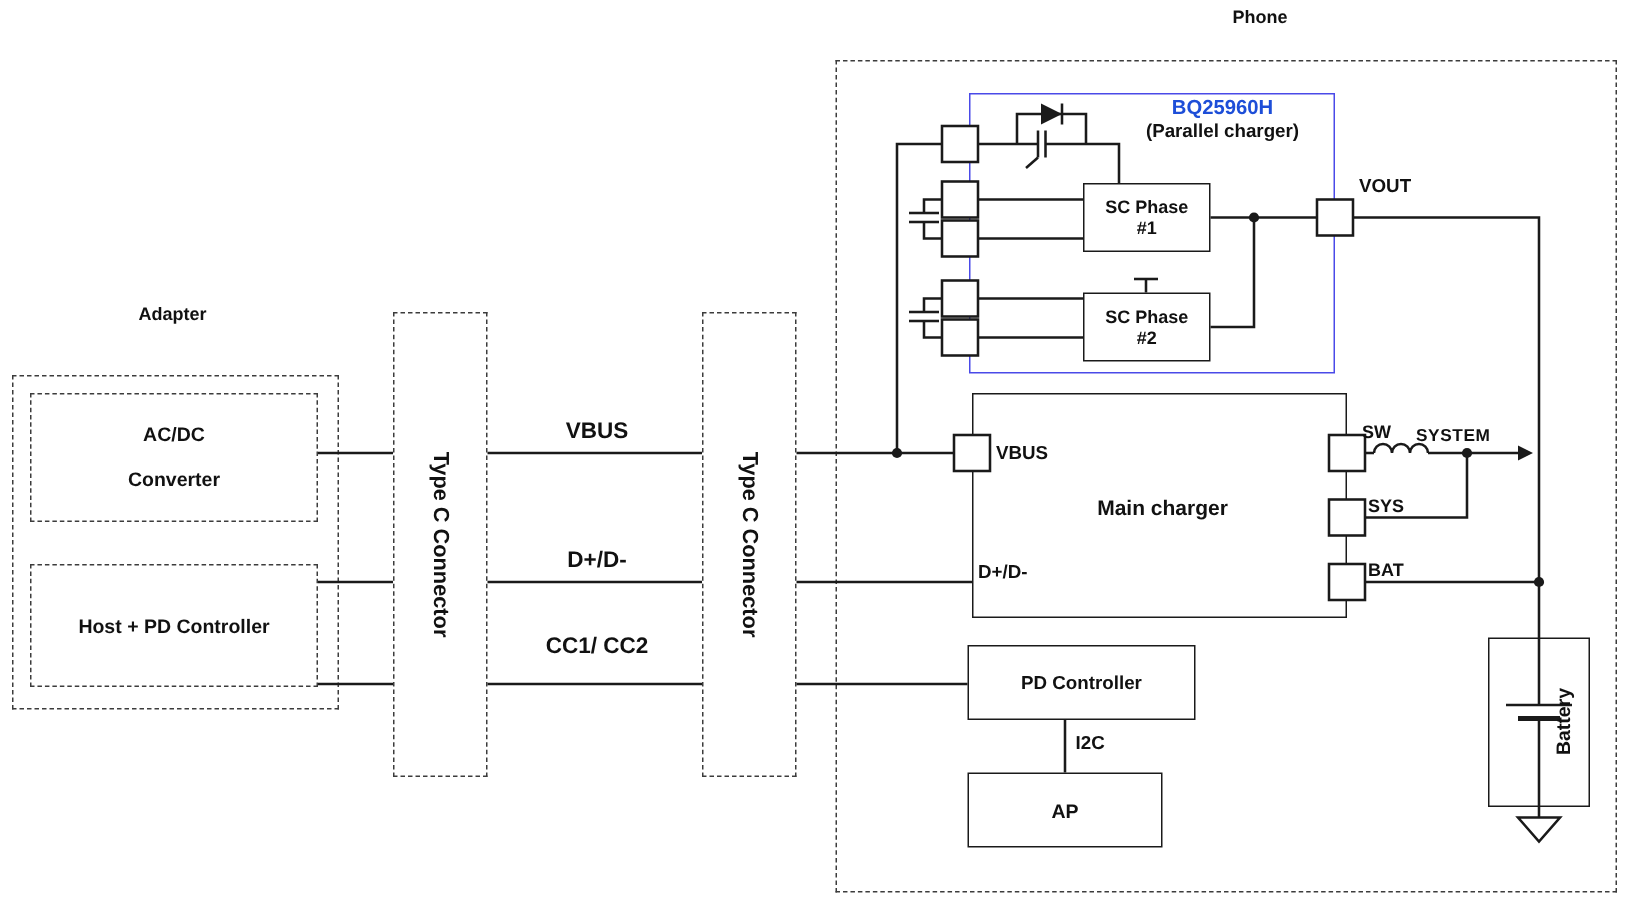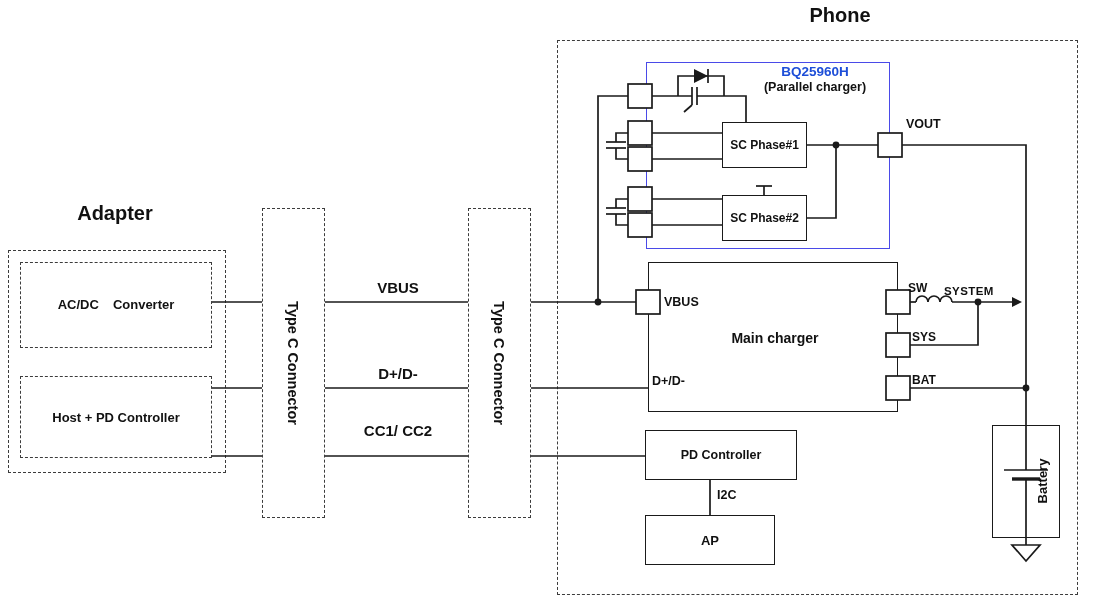--- a/index.html
+++ b/index.html
@@ -1,27 +1,27 @@
 <!DOCTYPE html>
 <html><head>
 <meta charset="utf-8">
 <style>
   html,body{margin:0;padding:0;background:#fff;}
   #canvas{
     position:relative;width:1100px;height:609px;background:#ffffff;
     font-family:"Liberation Sans","DejaVu Sans",sans-serif;color:#111;overflow:hidden;
   }
   .box{position:absolute;box-sizing:border-box;border:1.7px solid #1a1a1a;background:#fff;
-       display:flex;align-items:center;justify-content:center;
+       display:flex;flex-direction:column;align-items:center;justify-content:center;
        font-weight:700;text-align:center;z-index:2;}
   .dashed{border:1.6px dashed #3c3c3c;background:transparent;}
   .outline{position:absolute;box-sizing:border-box;border:1.6px dashed #3c3c3c;z-index:1;}
   .bq{border:1.7px solid #4a4ae8;background:transparent;}
   .lbl{position:absolute;font-weight:700;font-size:12.5px;white-space:nowrap;z-index:4;}
-  .title{font-size:20px;}
+  .title{font-size:12px;}
   .bus{font-size:15px;text-align:center;}
   .pinlbl{font-size:12px;}
   .vlabel{position:absolute;font-weight:700;white-space:nowrap;z-index:4;
           transform:translate(-50%,-50%) rotate(-90deg);}
   .vlabel-cw{position:absolute;font-weight:700;white-space:nowrap;z-index:4;font-size:14.5px;
           transform:translate(-50%,-50%) rotate(90deg);}
   .two-line{font-size:12px;line-height:1.2;}
   svg#wires{position:absolute;left:0;top:0;z-index:3;}
   .ctr{text-align:center;}
 </style>

